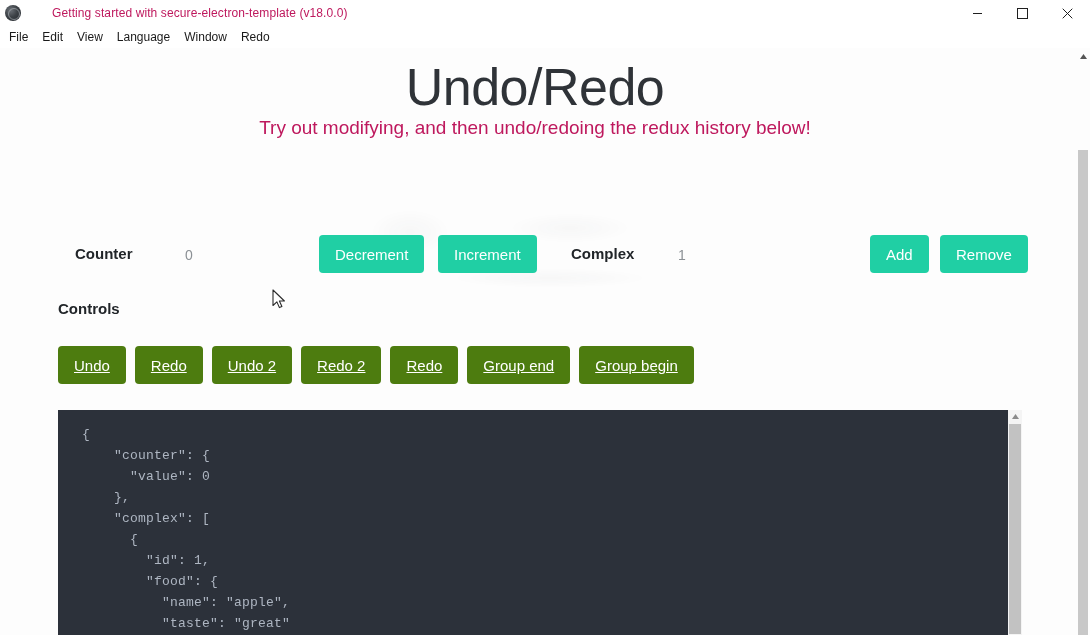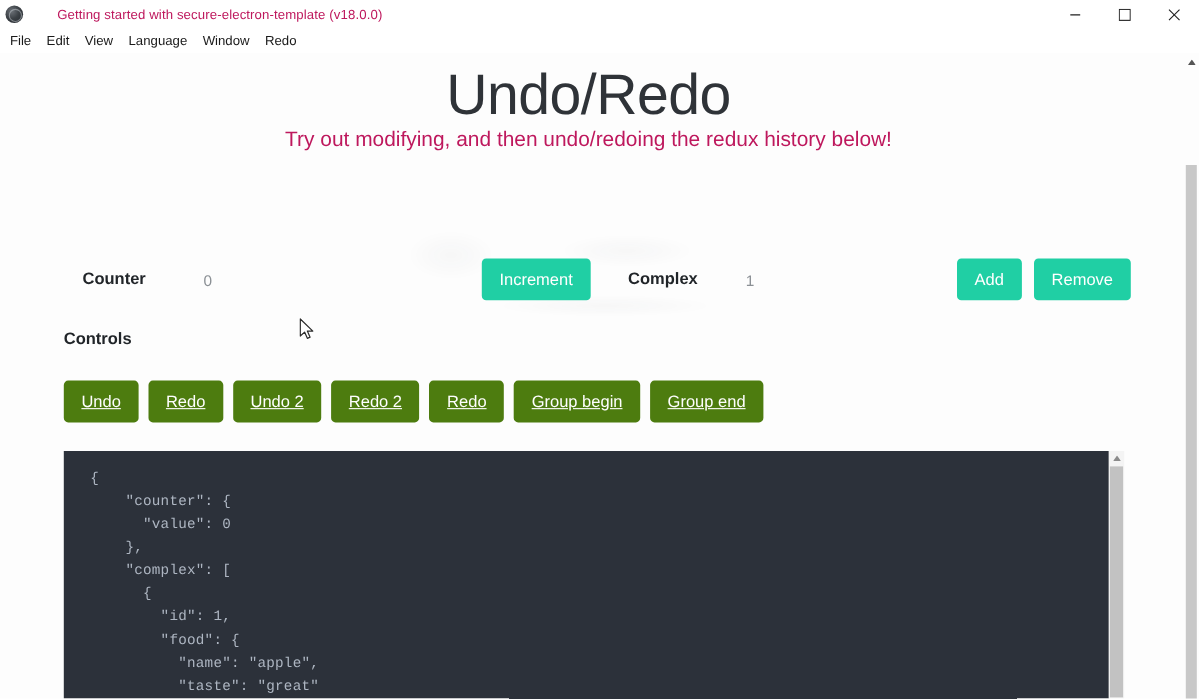--- a/index.html
+++ b/index.html
@@ -301,38 +301,39 @@
 <div id="page">
 
   <div id="watermark"></div>
 
   <div id="page-title">Undo/Redo</div>
   <div id="page-subtitle">Try out modifying, and then undo/redoing the redux history below!</div>
 
   <div id="value-row">
     <div class="field-label" style="left:58px;">Counter</div>
     <div class="field-value" style="left:168px;">0</div>
+    <button class="btn btn-teal" style="left:302px;">Decrement</button>
     <button class="btn btn-teal" style="left:421px;">Increment</button>
 
     <div class="field-label" style="left:554px;">Complex</div>
     <div class="field-value" style="left:661px;">1</div>
     <button class="btn btn-teal" style="left:853px;">Add</button>
     <button class="btn btn-teal" style="left:923px;text-align:center;">Remove</button>
   </div>
 
   <div id="controls-heading">Controls</div>
 
   <div id="controls-row">
     <button class="btn btn-blue">Undo</button>
     <button class="btn btn-blue">Redo</button>
     <button class="btn btn-blue">Undo 2</button>
     <button class="btn btn-blue">Redo 2</button>
     <button class="btn btn-blue">Redo</button>
+    <button class="btn btn-blue">Group end</button>
     <button class="btn btn-blue">Group begin</button>
-    <button class="btn btn-blue">Group end</button>
   </div>
 
   <div id="code-block">
     <pre id="code-text">{
     "counter": {
       "value": 0
     },
     "complex": [
       {
         "id": 1,

